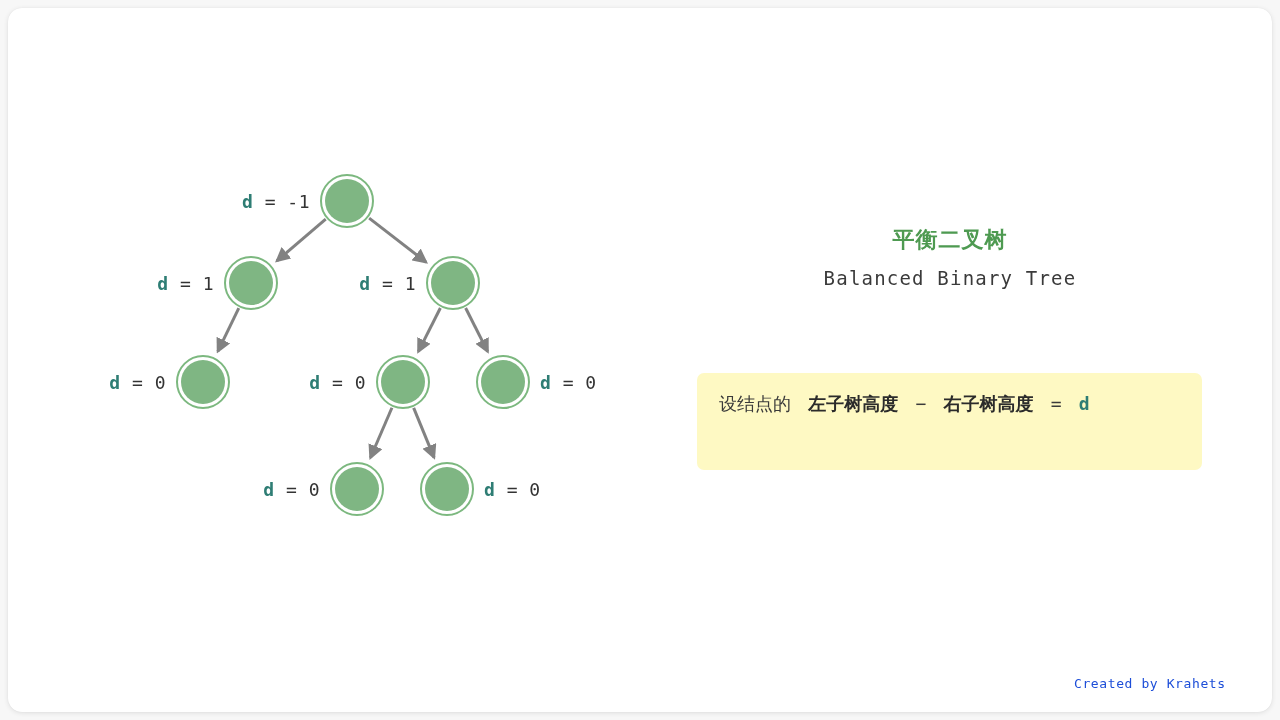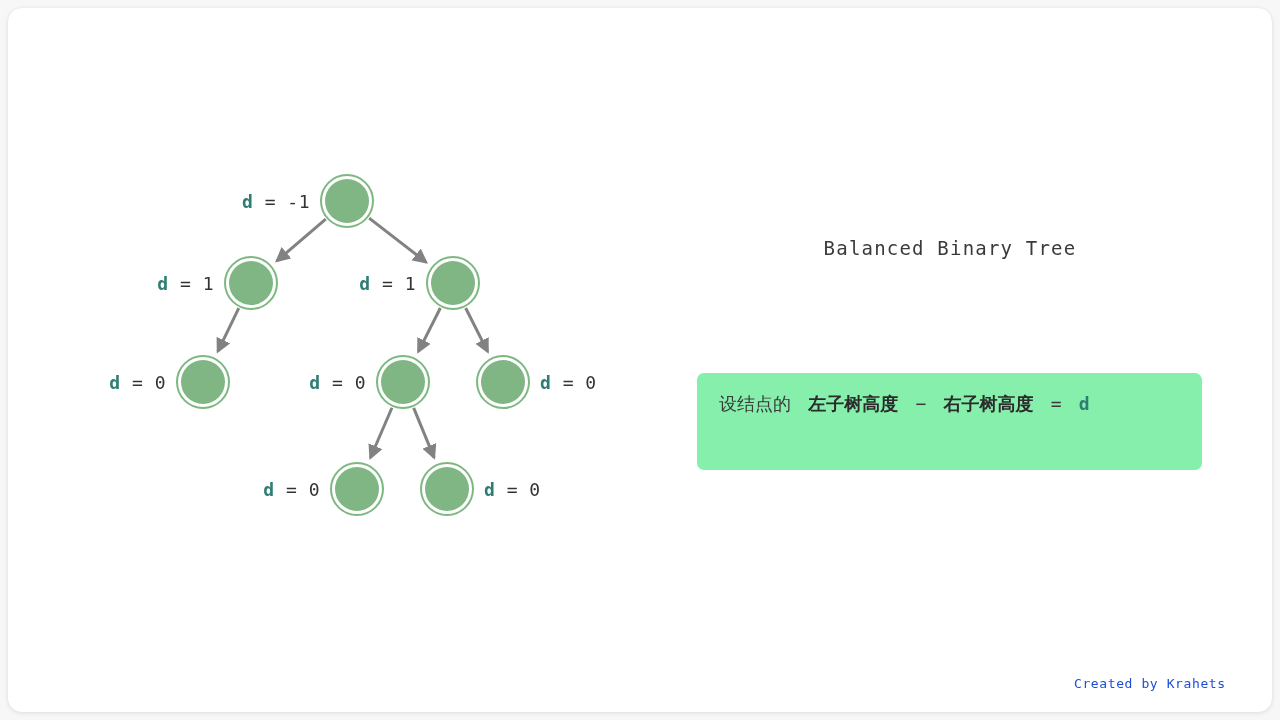--- a/index.html
+++ b/index.html
@@ -79,21 +79,21 @@
     margin: 8px 0 8px 0;
   }
 
   
   #info-box {
     position: absolute;
     left: 697px;
     top: 373px;
     width: 505px;
     height: 97px;
-    background: #86efac;
+    background: #fef9c3;
     border-radius: 7px;
     box-sizing: border-box;
     padding: 13px 22px 0 22px;
   }
 
   .info-line {
     font-family: "DejaVu Sans", sans-serif;
     font-size: 18px;
     color: #3a3a3a;
     line-height: 36px;
@@ -187,20 +187,21 @@
         <text x="416" y="290" text-anchor="end" class="node-label"><tspan class="var">d</tspan><tspan xml:space="preserve"> = 1</tspan></text>
         <text x="166" y="389" text-anchor="end" class="node-label"><tspan class="var">d</tspan><tspan xml:space="preserve"> = 0</tspan></text>
         <text x="366" y="389" text-anchor="end" class="node-label"><tspan class="var">d</tspan><tspan xml:space="preserve"> = 0</tspan></text>
         <text x="540" y="389" text-anchor="start" class="node-label"><tspan class="var">d</tspan><tspan xml:space="preserve"> = 0</tspan></text>
         <text x="320" y="496" text-anchor="end" class="node-label"><tspan class="var">d</tspan><tspan xml:space="preserve"> = 0</tspan></text>
         <text x="484" y="496" text-anchor="start" class="node-label"><tspan class="var">d</tspan><tspan xml:space="preserve"> = 0</tspan></text>
       </g>
   </svg>
 
   <div id="right-panel">
+    <div id="title-cn">平衡二叉树</div>
     <div id="title-en">Balanced Binary Tree</div>
   </div>
 
   <div id="info-box">
     <div id="info-line-1" class="info-line">
       <span>设结点的</span>
       <span>&nbsp;</span>
       <span class="b">左子树高度</span>
       <span>&nbsp;</span>
       <span class="mono">−</span>

